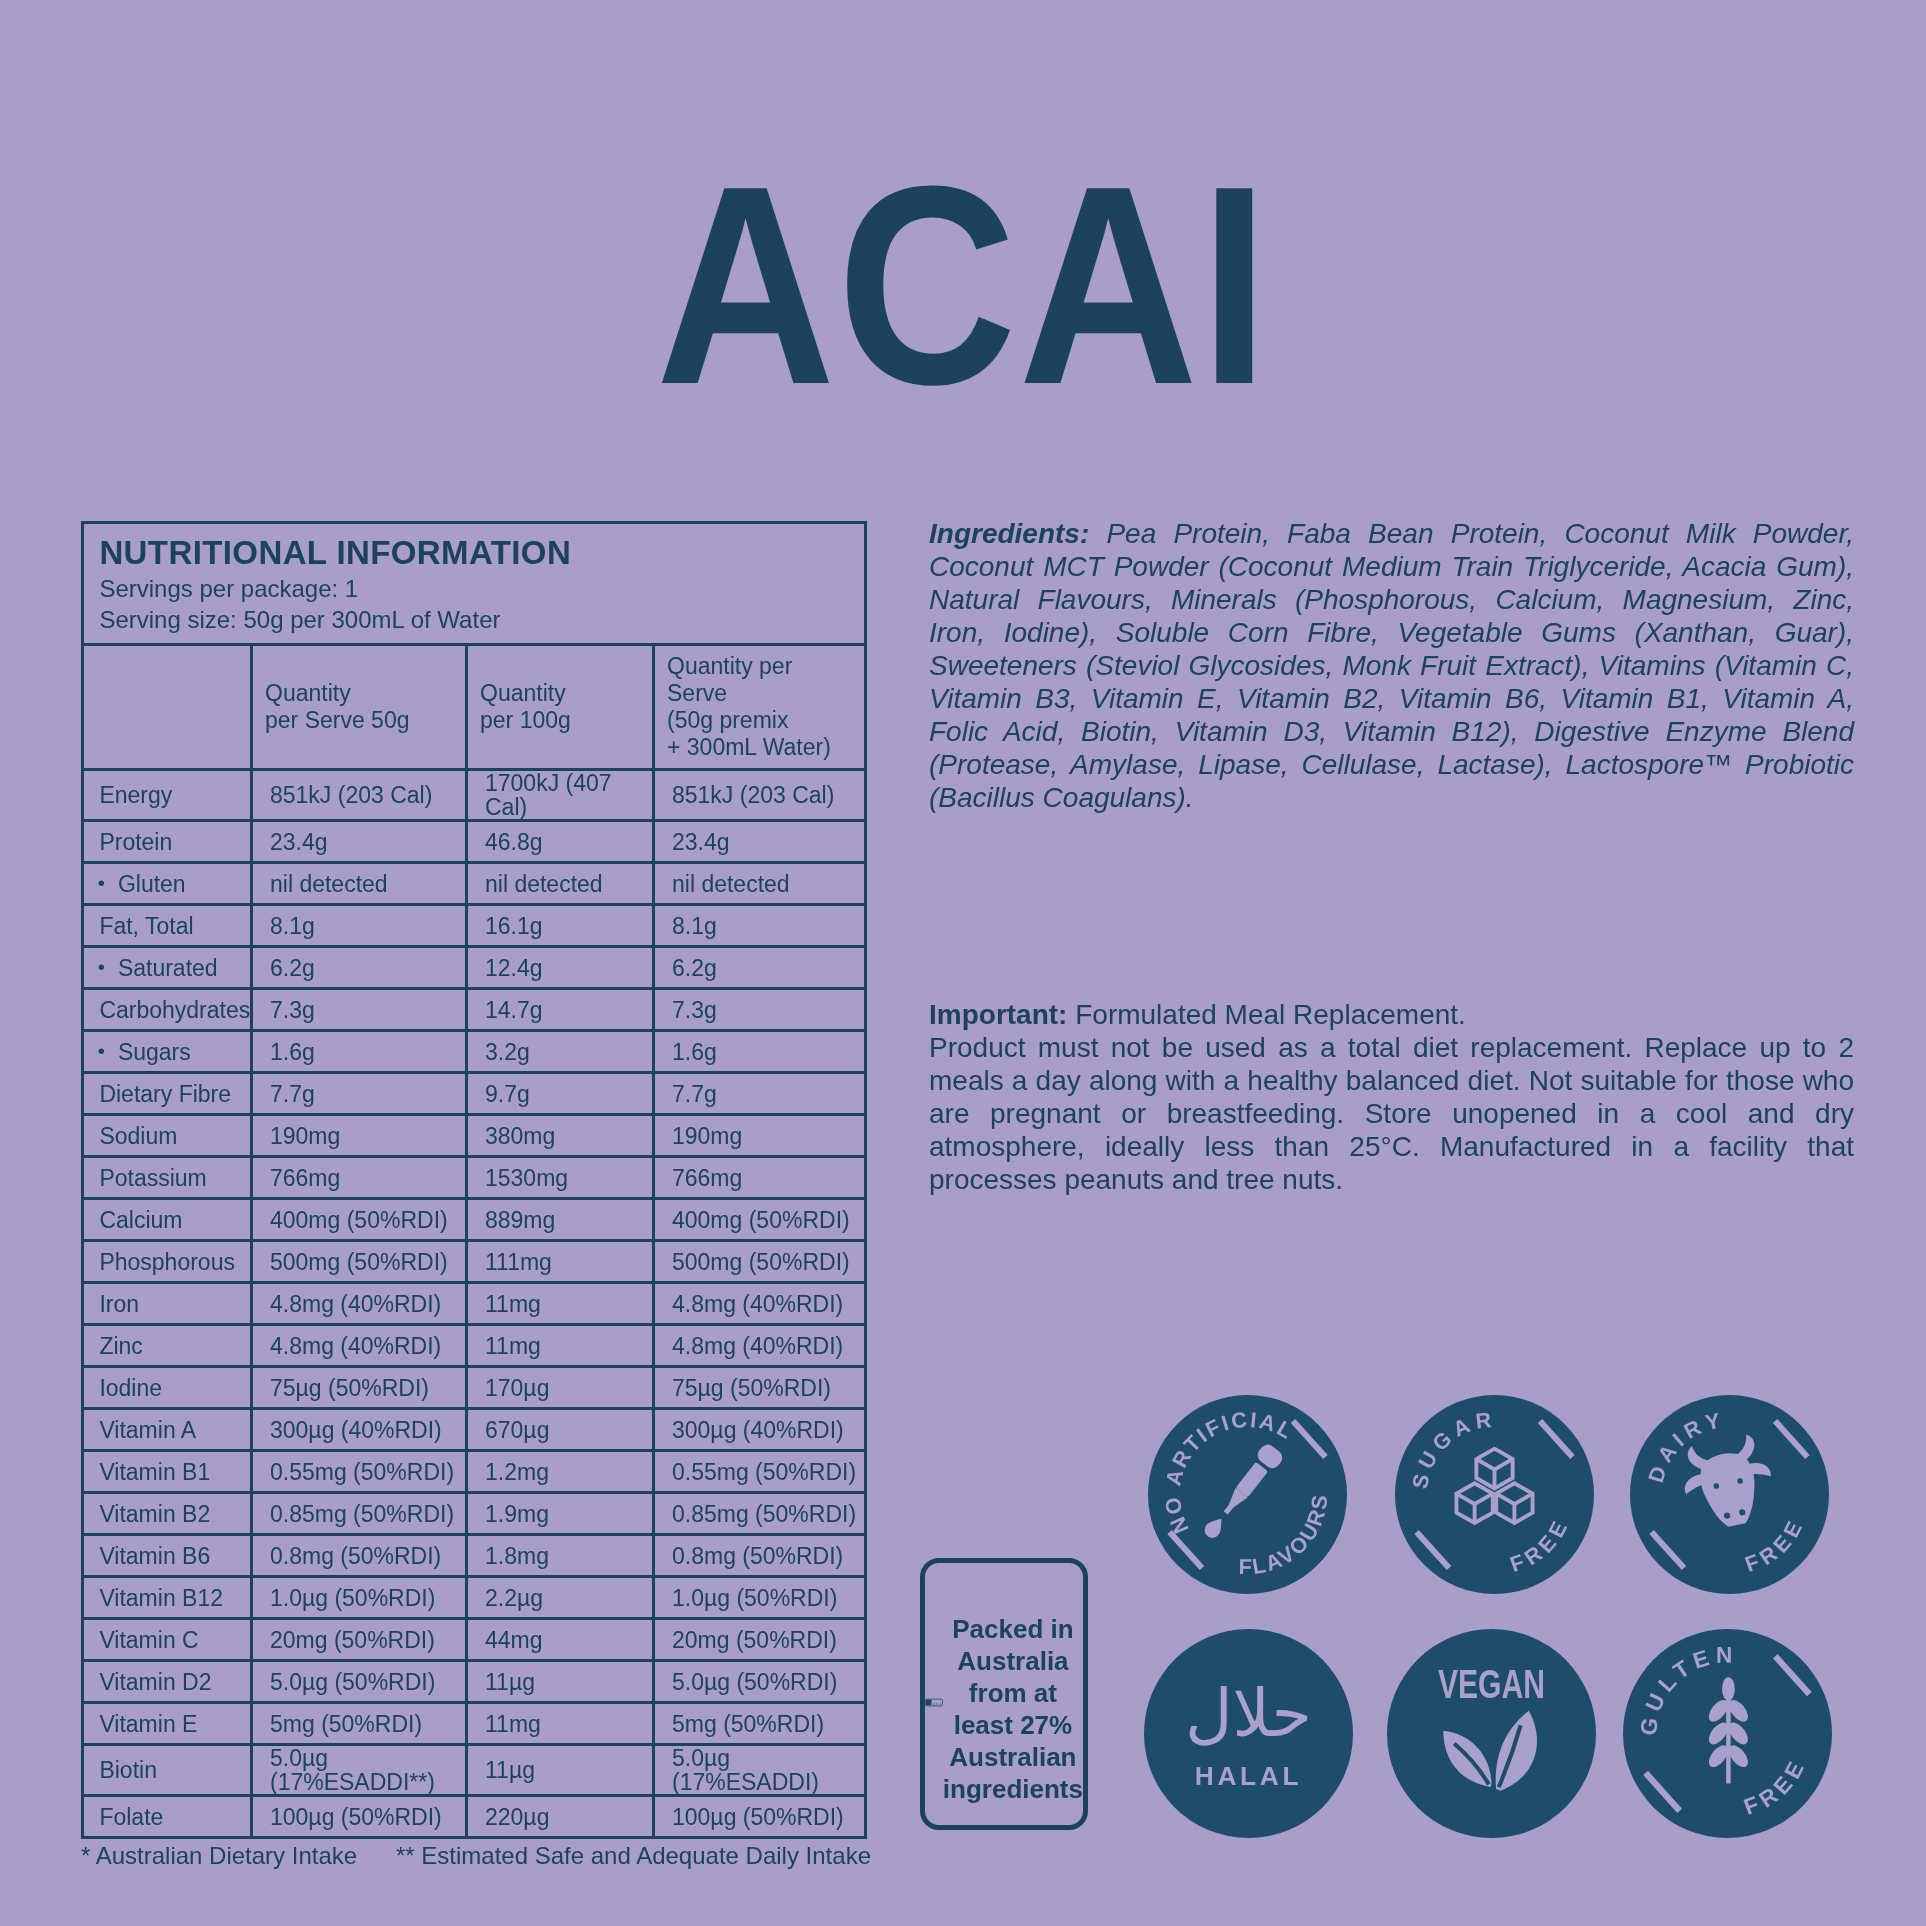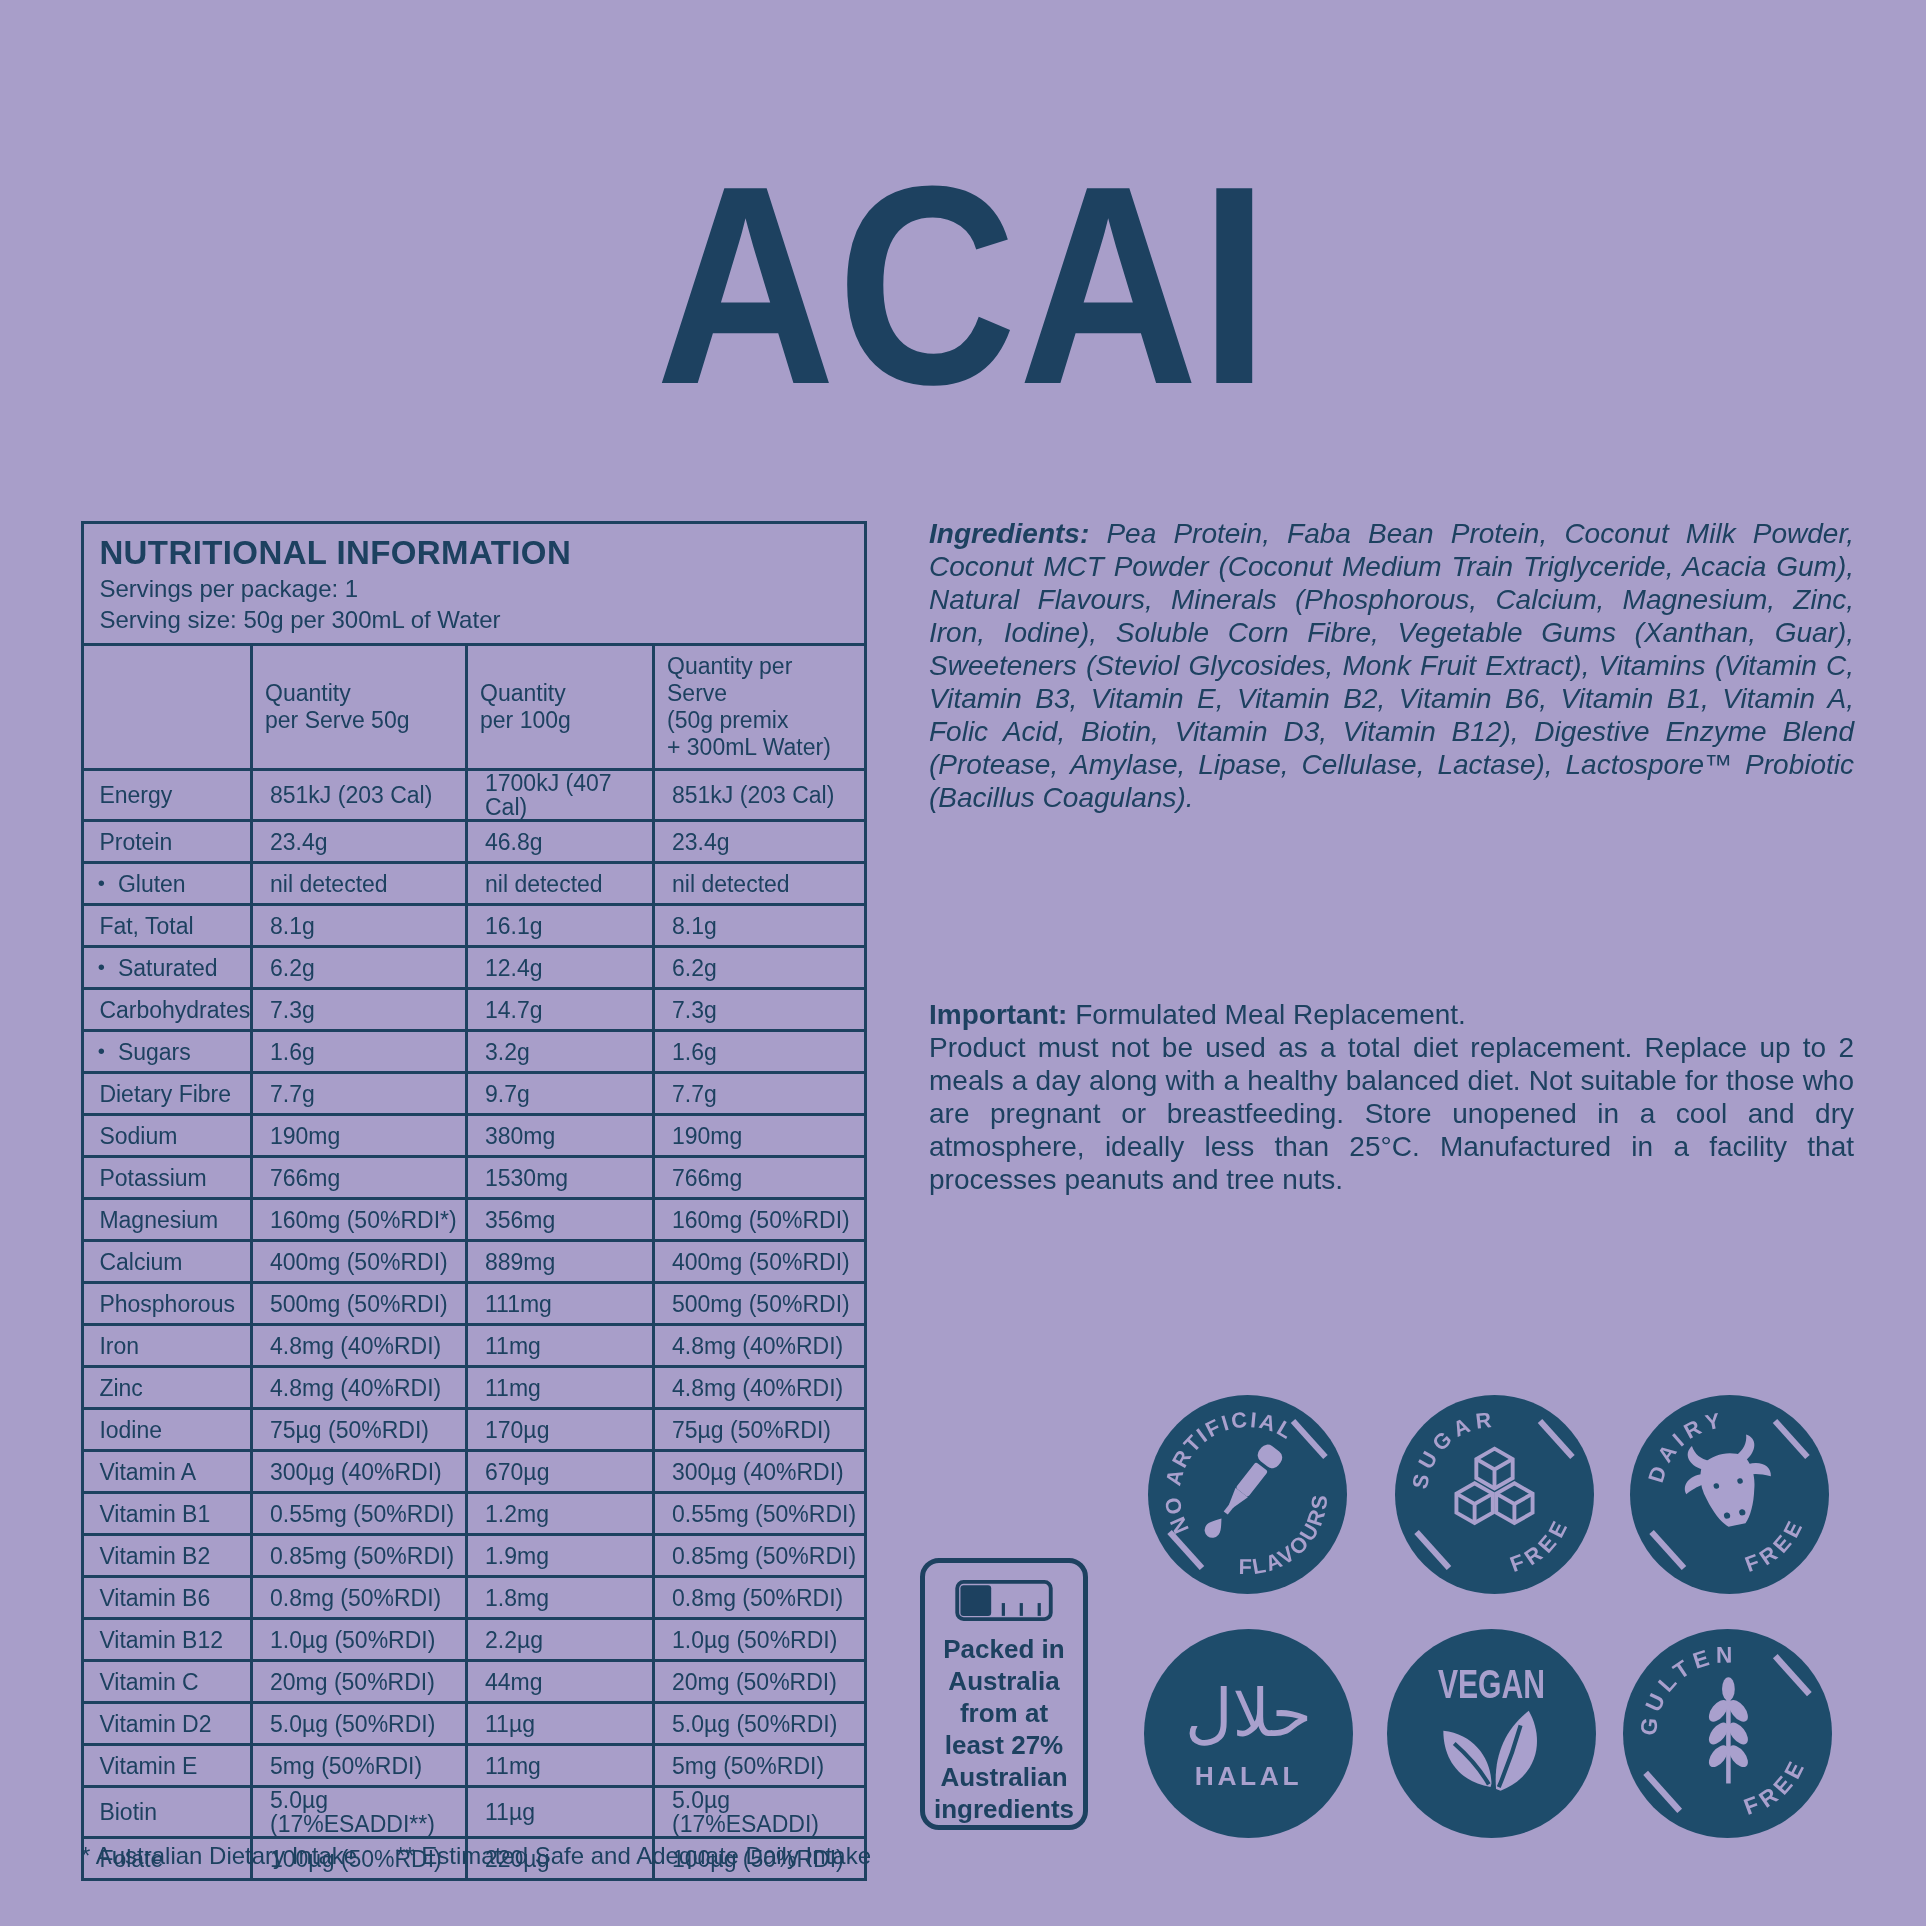--- a/index.html
+++ b/index.html
@@ -36,21 +36,21 @@
   
   .ingredients-para{position:absolute;left:929px;top:517px;width:925px;
     font-size:28px;line-height:33px;text-align:justify;color:var(--ink);font-style:italic;}
   .ingredients-para b,.important-block b{font-weight:bold;}
   .important-block{position:absolute;left:929px;top:998px;width:925px;
     font-size:28px;line-height:33px;color:var(--ink);}
   .important-block .body{text-align:justify;}
 
   
   .packed{position:absolute;left:920px;top:1558px;width:168px;height:272px;
-    border:5.1px solid var(--ink);border-radius:19px;display:flex;flex-direction:column;
+    border:5.1px solid var(--ink);border-radius:19px;display:flex;flex-direction:row;
     align-items:center;padding-top:17px;}
   .packed-text{margin-top:12px;text-align:center;font-size:26px;font-weight:bold;
     line-height:32px;color:var(--ink);}
   .packed-text span{display:block;}
 
   
   .badge{position:absolute;display:block;}
   .b1{left:1148px;top:1395px;width:199px;height:199px;}
   .b2{left:1395px;top:1395px;width:199px;height:199px;}
   .b3{left:1630px;top:1395px;width:199px;height:199px;}
@@ -162,26 +162,20 @@
             <td class="val">380mg</td>
             <td class="val">190mg</td>
           </tr>
           <tr>
             <td class="lbl">Potassium</td>
             <td class="val">766mg</td>
             <td class="val">1530mg</td>
             <td class="val">766mg</td>
           </tr>
           <tr>
-            <td class="lbl">Magnesium</td>
-            <td class="val">160mg (50%RDI*)</td>
-            <td class="val">356mg</td>
-            <td class="val">160mg (50%RDI)</td>
-          </tr>
-          <tr>
             <td class="lbl">Calcium</td>
             <td class="val">400mg (50%RDI)</td>
             <td class="val">889mg</td>
             <td class="val">400mg (50%RDI)</td>
           </tr>
           <tr>
             <td class="lbl">Phosphorous</td>
             <td class="val">500mg (50%RDI)</td>
             <td class="val">111mg</td>
             <td class="val">500mg (50%RDI)</td>

